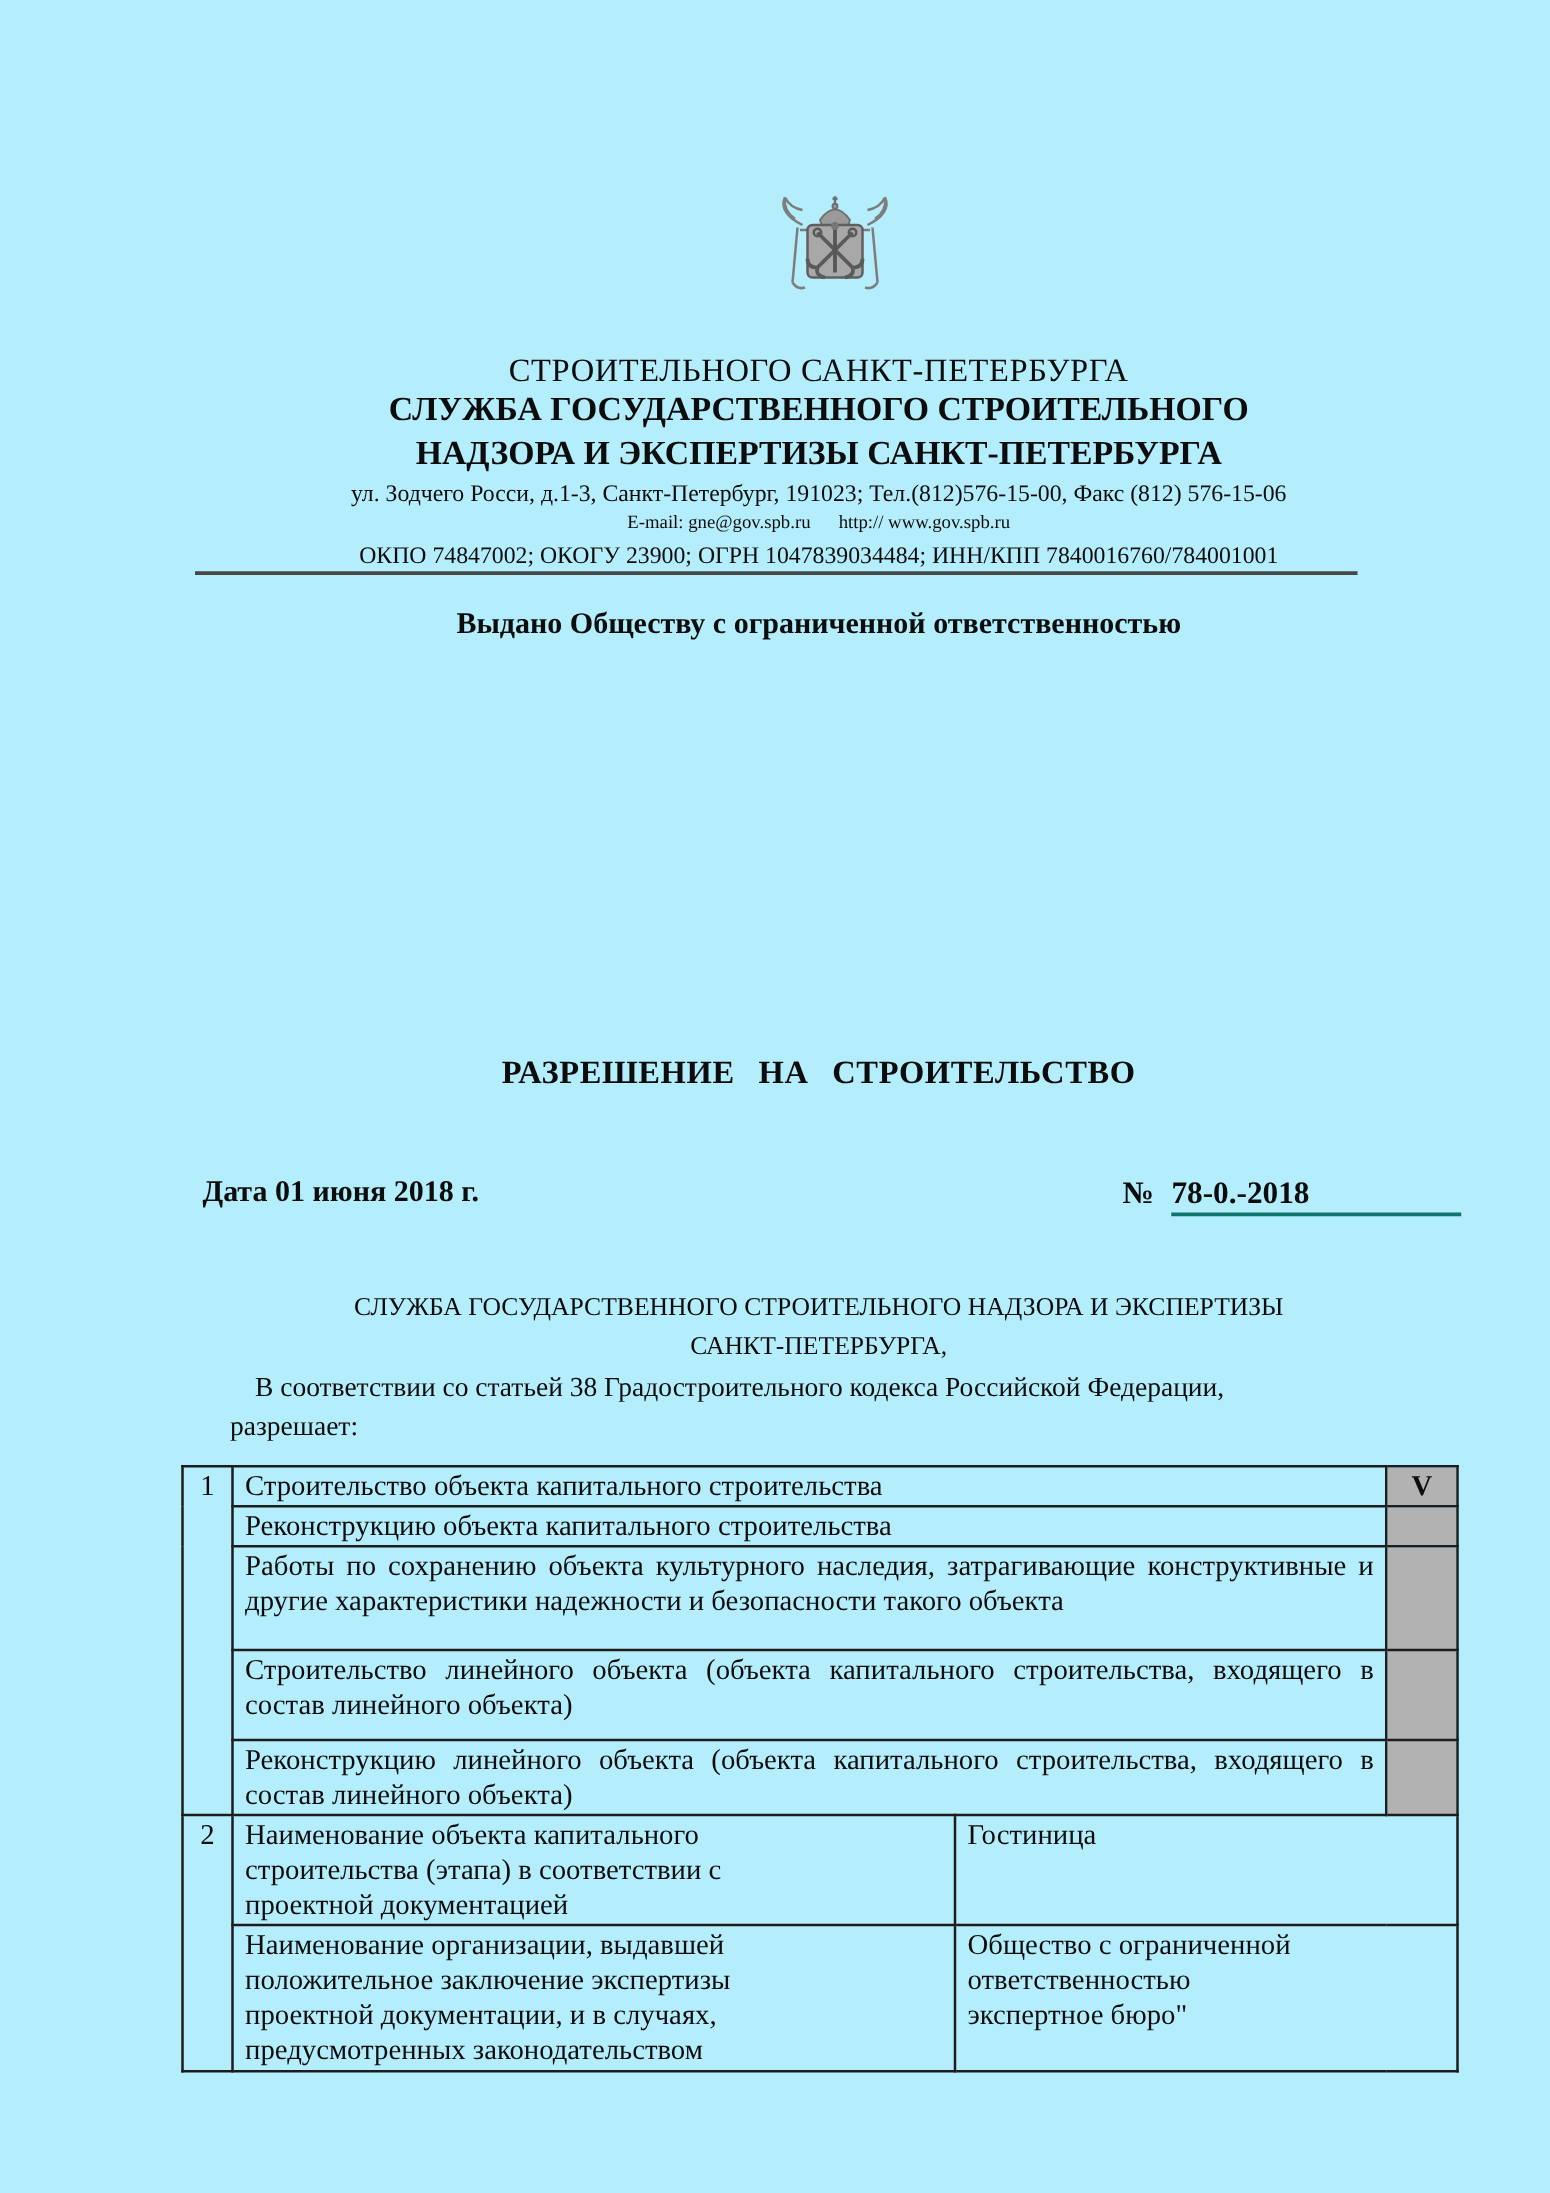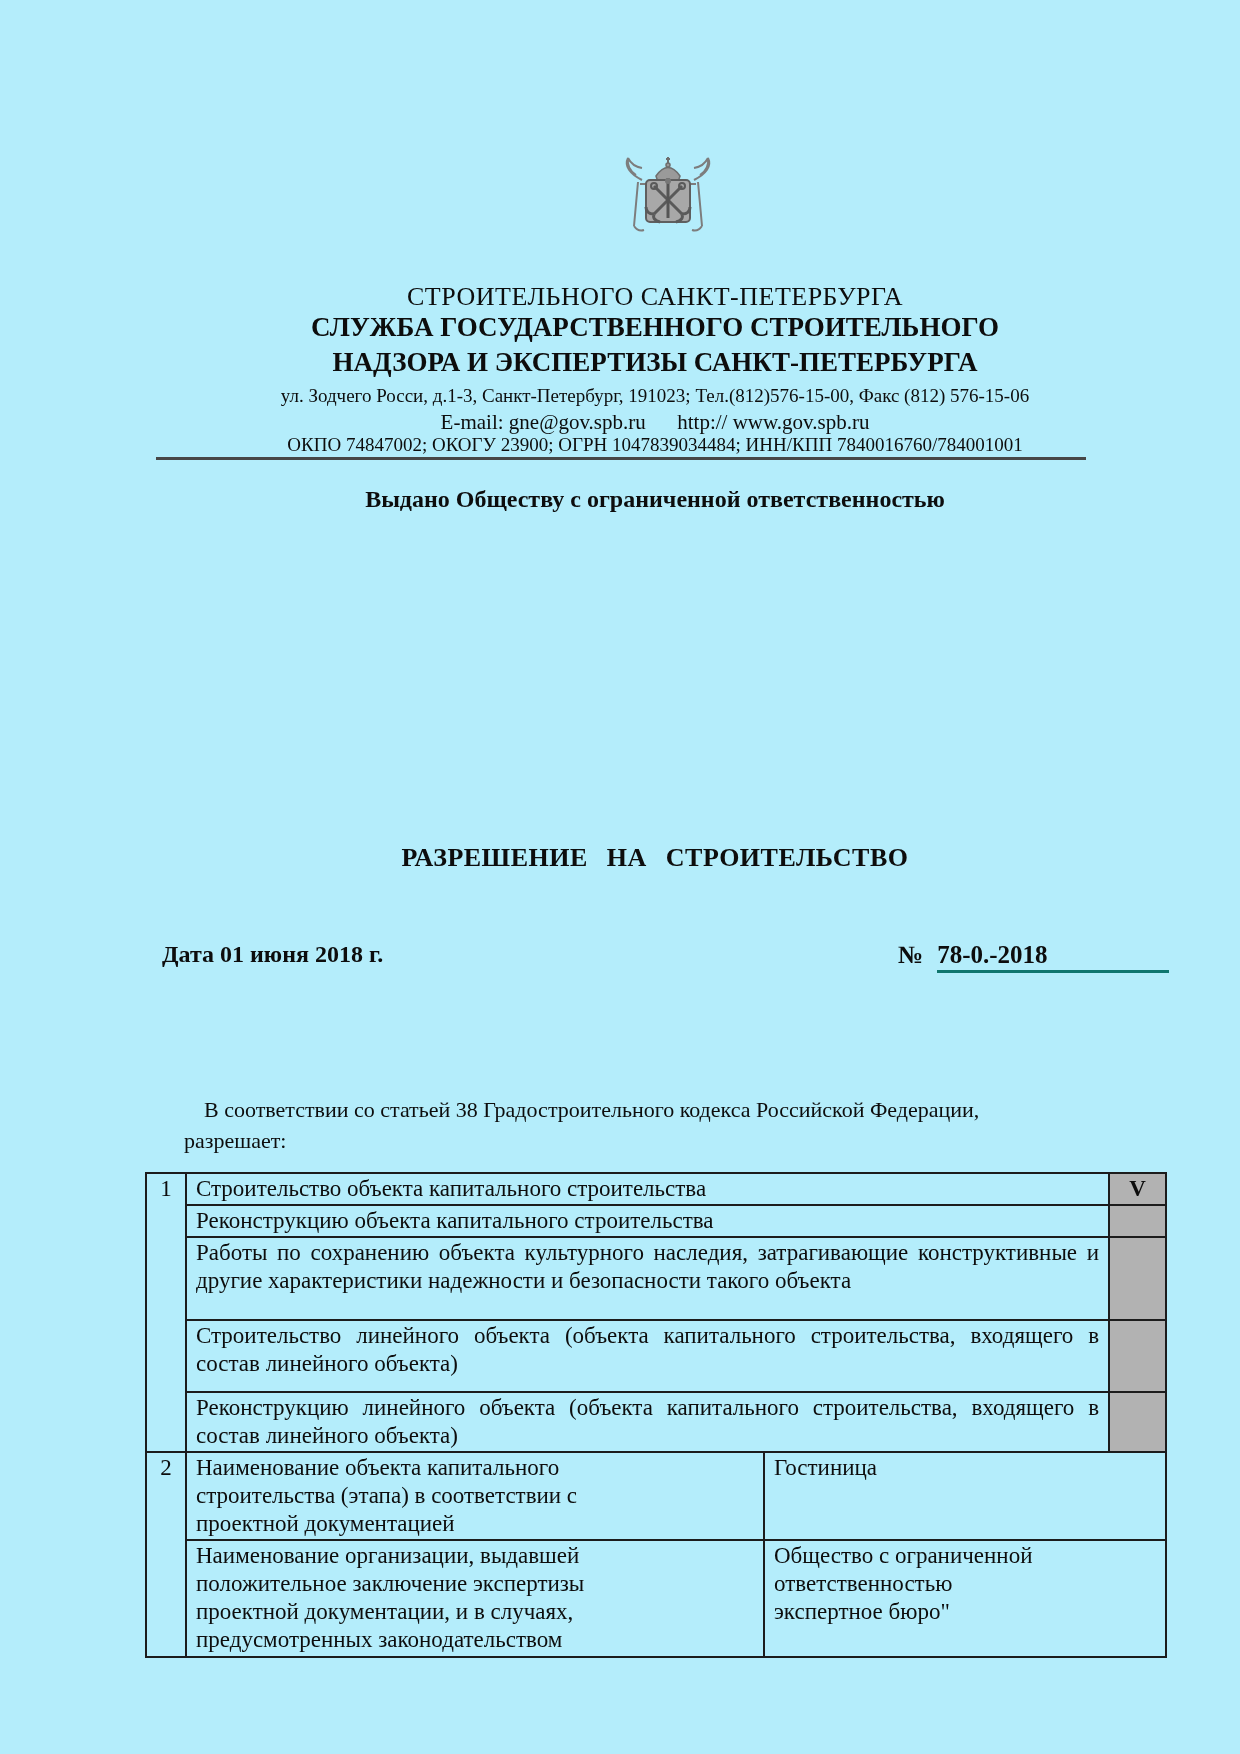--- a/index.html
+++ b/index.html
@@ -10,21 +10,21 @@
     font-family:"Liberation Serif","DejaVu Serif",serif;
     color:#0d0d0d;
     overflow:hidden;
   }
   .abs{position:absolute;}
   .centerband{left:145px;width:1020px;text-align:center;}
   .gov-line{top:282px;font-size:26px;letter-spacing:.5px;}
   .svc-line1{top:312px;font-size:27px;font-weight:bold;}
   .svc-line2{top:347px;font-size:27px;font-weight:bold;}
   .addr-line{top:385px;font-size:19px;}
-  .email-line{top:410px;font-size:21px;white-space:pre;}
+  .email-line{top:410px;font-size:15px;white-space:pre;}
   .codes-line{top:434px;font-size:19px;}
   .hr{top:457px;left:156px;width:930px;height:3px;background:#474747;}
   .issued-line{top:486px;font-size:24px;font-weight:bold;}
   .doc-title{top:843px;font-size:26px;font-weight:bold;word-spacing:12px;letter-spacing:.5px;}
   .date-label{top:941px;left:162px;font-size:24px;font-weight:bold;}
   .number-block{top:941px;left:898px;font-size:25px;font-weight:bold;white-space:nowrap;}
   .number-underlined{display:inline-flex;justify-content:flex-start;width:232px;border-bottom:3px solid #0f766e;padding-bottom:1px;margin-left:14px;}
   .issuer-heading{top:1031px;font-size:20.5px;line-height:31px;}
   .law-par{top:1094px;left:184px;width:912px;font-size:22px;line-height:31px;text-indent:20px;white-space:pre-line;}
   table.permit{
@@ -93,20 +93,22 @@
 
 <div class="abs date-label">Дата 01 июня 2018 г.</div>
 <div class="abs number-block">
   <span>№</span><span class="number-underlined">
       <span>78-0</span>
       <span>.-2018</span>
     </span>
 </div>
 
 <div class="abs centerband issuer-heading">
+  <div>СЛУЖБА ГОСУДАРСТВЕННОГО СТРОИТЕЛЬНОГО НАДЗОРА И ЭКСПЕРТИЗЫ</div>
+  <div>САНКТ-ПЕТЕРБУРГА,</div>
 </div>
 
 <div class="abs law-par">В соответствии со статьей 38 Градостроительного кодекса Российской Федерации,
 разрешает:</div>
 
 <table class="permit">
   <colgroup>
       <col style="width:40px">
       <col style="width:578px">
       <col style="width:345px">

